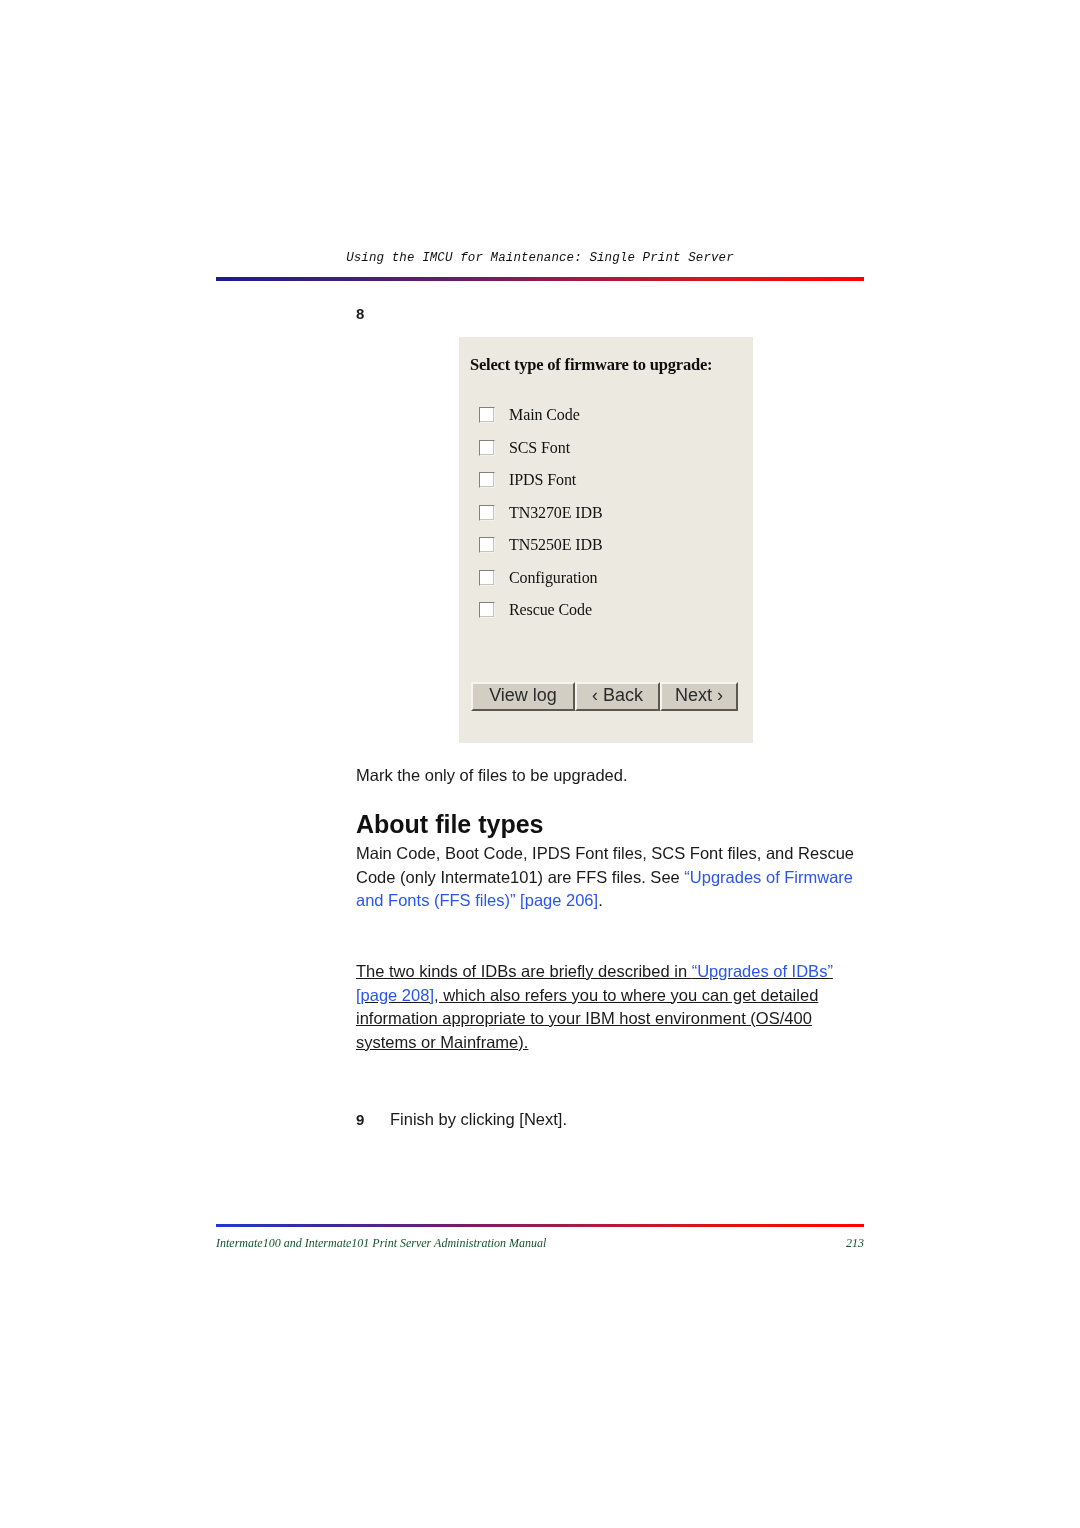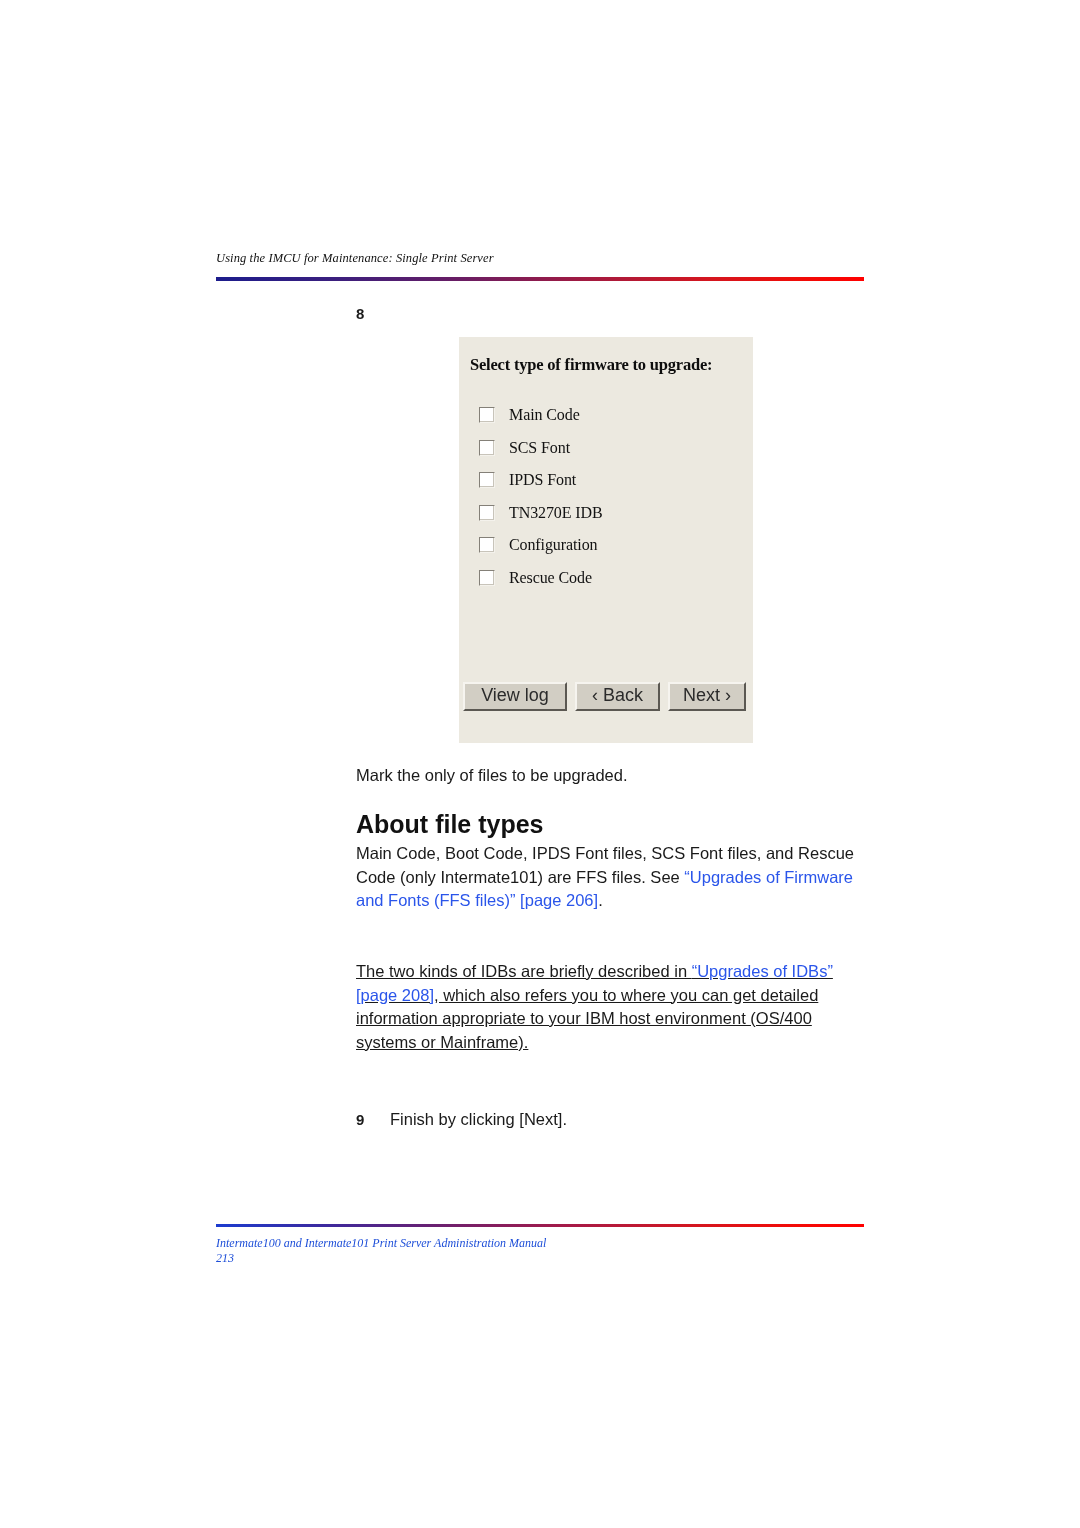--- a/index.html
+++ b/index.html
@@ -23,22 +23,22 @@
     height: 1528px;
     background: #ffffff;
   }
 
   
   .running-head {
     position: absolute;
     left: 216px;
     top: 251px;
     width: 648px;
-    text-align: left;
-    font-family: Liberation Serif, serif;
+    text-align: center;
+    font-family: Liberation Mono, monospace;
     font-style: italic;
     font-size: 12.5px;
     color: #111111;
     letter-spacing: 0.1px;
     white-space: nowrap;
   }
 
   .rule-top {
     position: absolute;
     left: 216px;
@@ -59,25 +59,24 @@
 
   
   .footer {
     position: absolute;
     left: 216px;
     top: 1236px;
     width: 648px;
     font-family: "Liberation Serif", serif;
     font-style: italic;
     font-size: 12px;
-    color: #1d4ed8;
+    color: #14532d;
     display: flex;
-    justify-content: center;
+    justify-content: space-between;
     align-items: baseline;
-    flex-direction: column;
   }
   .footer-page { font-size: 12px; }
 
   
   .step-num {
     position: absolute;
     font-family: "Liberation Sans", sans-serif;
     font-weight: bold;
     font-size: 15px;
     color: #1a1a1a;
@@ -141,24 +140,23 @@
     margin-left: 14px;
     font-family: "Liberation Serif", serif;
     font-size: 16px;
     color: #121212;
     white-space: nowrap;
     letter-spacing: -0.1px;
   }
 
   .btn-row {
     position: absolute;
-    left: 4px;
+    left: 12px;
     top: 345px;
     display: flex;
-    gap: 8px;
   }
   .btn {
     background: #d2cec4;
     border-top: 2px solid #f6f4ef;
     border-left: 2px solid #f6f4ef;
     border-right: 2px solid #5b5852;
     border-bottom: 2px solid #5b5852;
     font-family: "Liberation Sans", sans-serif;
     font-size: 18px;
     color: #2b2b2b;
@@ -227,20 +225,24 @@
         <div class="check-row">
           <span class="cbox"></span>
           <span class="check-label">IPDS Font</span>
         </div>
         <div class="check-row">
           <span class="cbox"></span>
           <span class="check-label">TN3270E IDB</span>
         </div>
         <div class="check-row">
           <span class="cbox"></span>
+          <span class="check-label">TN5250E IDB</span>
+        </div>
+        <div class="check-row">
+          <span class="cbox"></span>
           <span class="check-label">Configuration</span>
         </div>
         <div class="check-row">
           <span class="cbox"></span>
           <span class="check-label">Rescue Code</span>
         </div>
       </div>
 
     <div class="btn-row">
       <div class="btn" id="btn-viewlog">View log</div>

